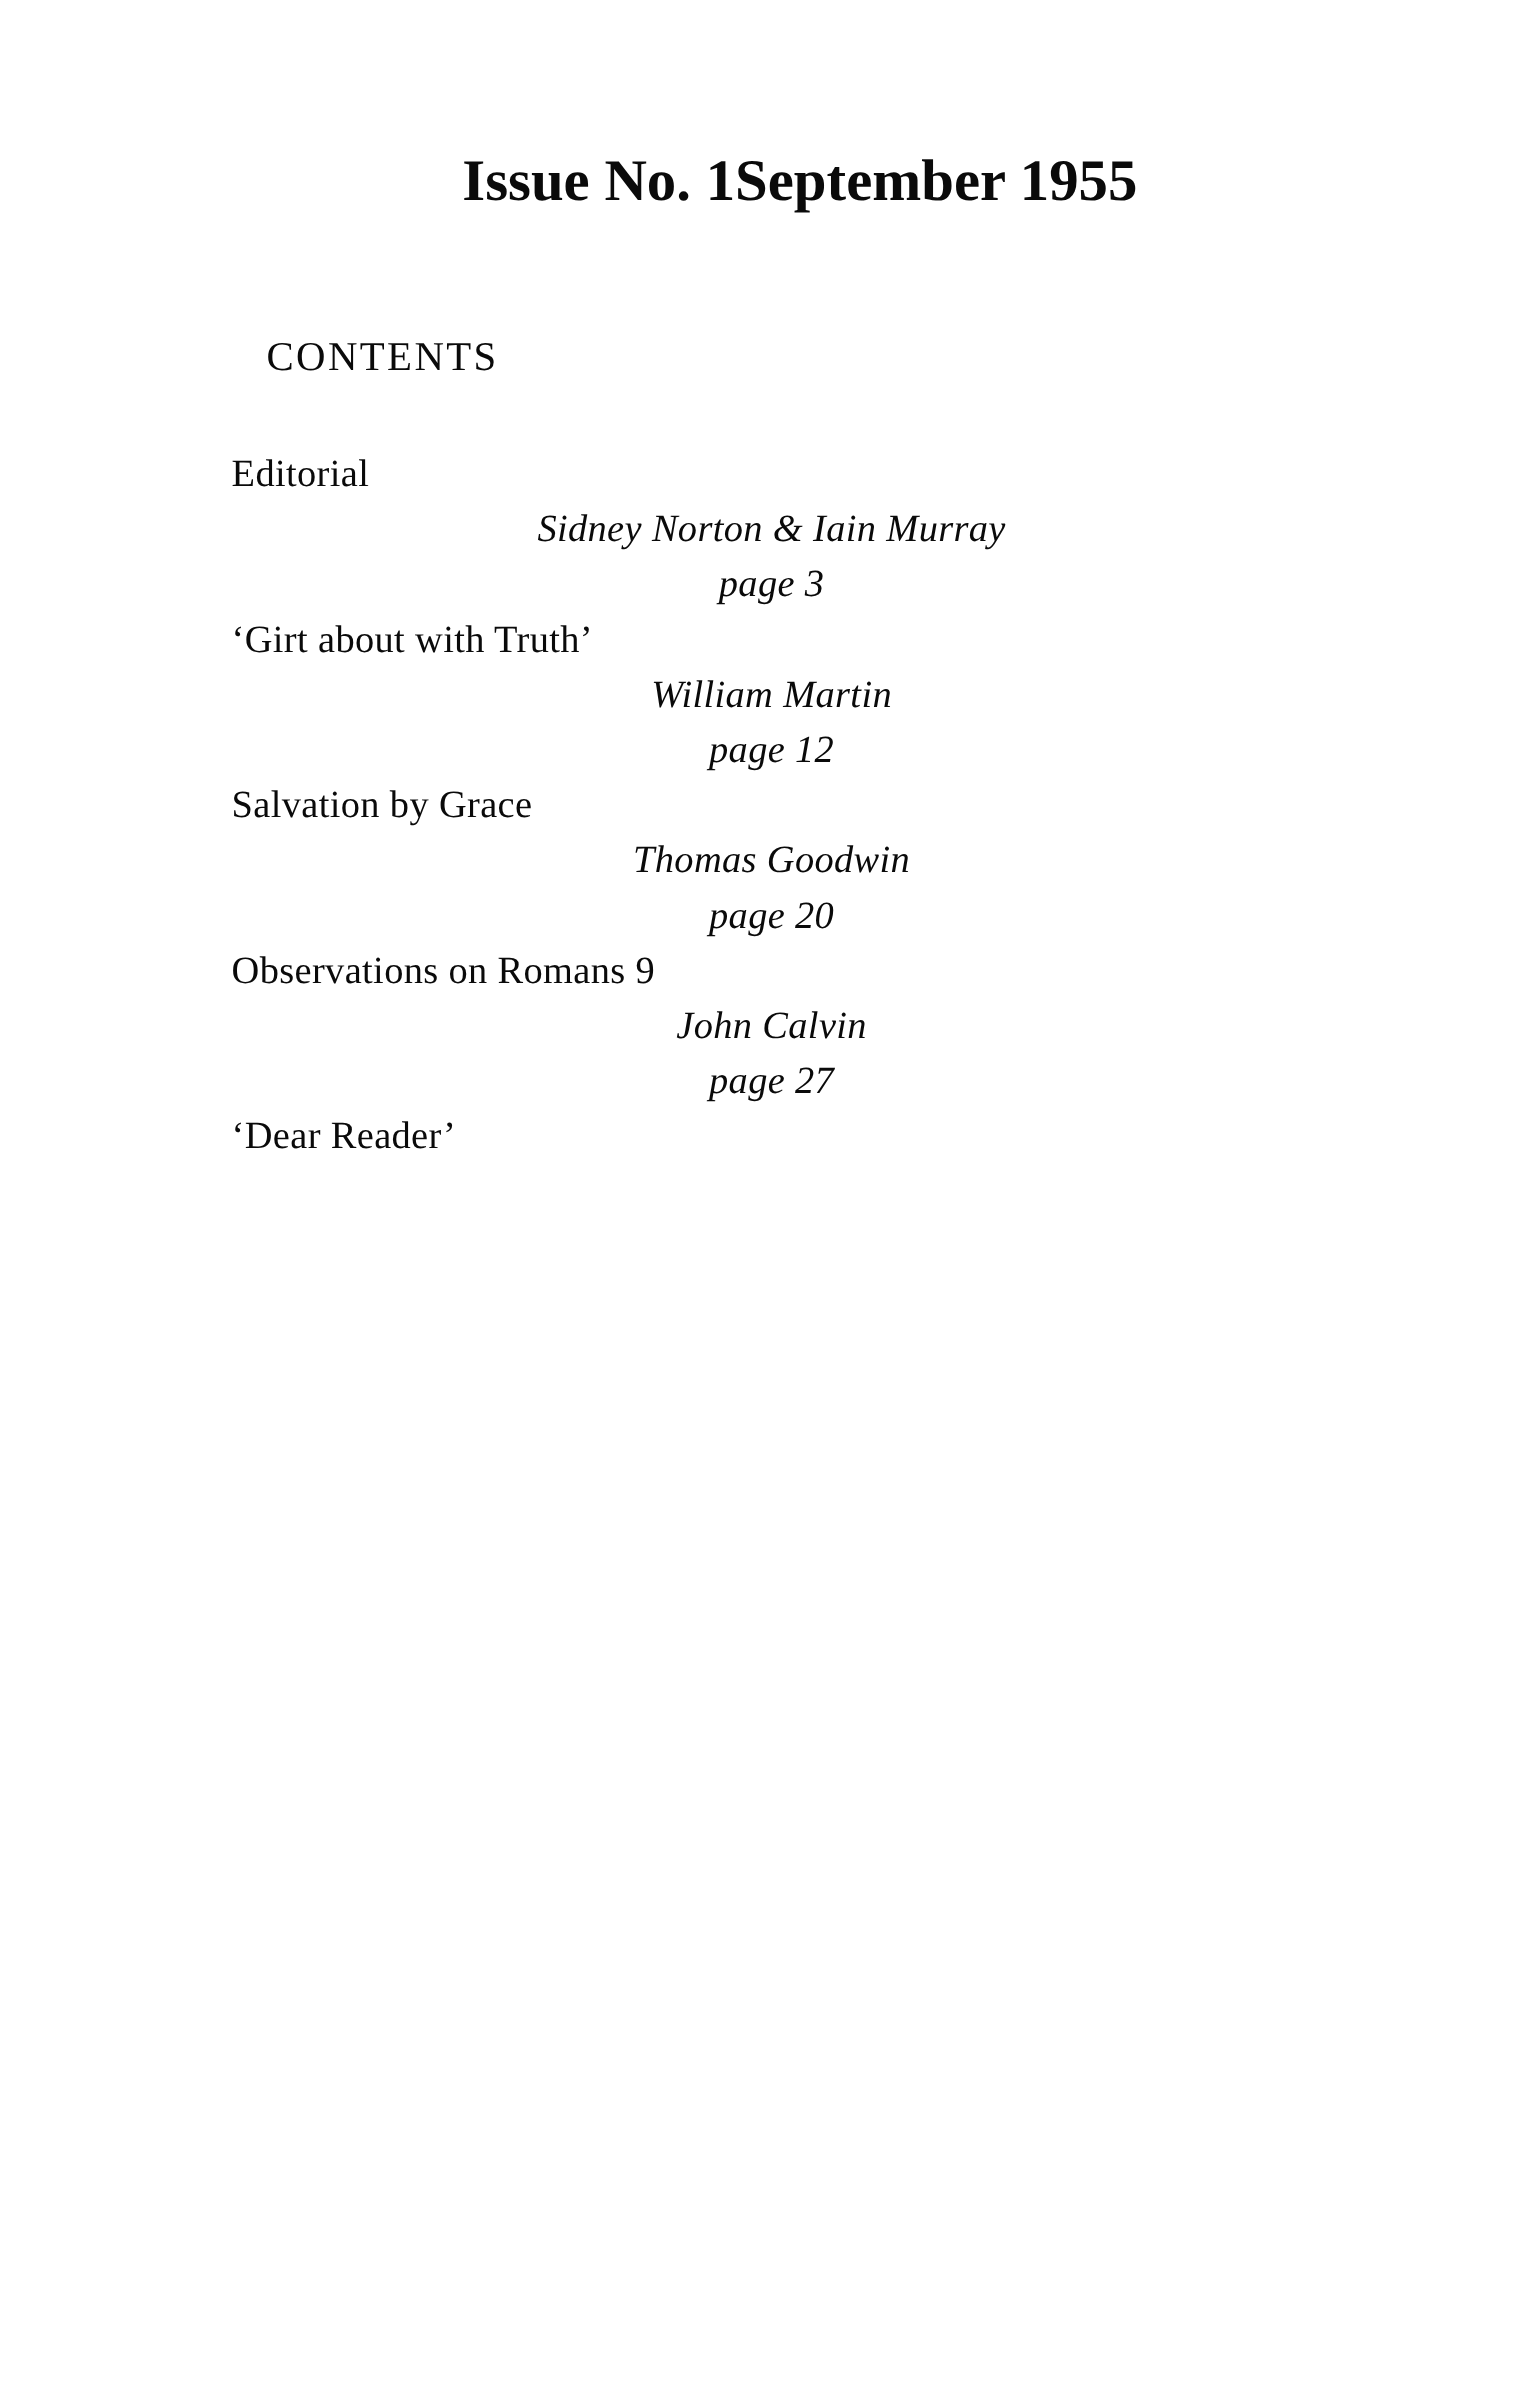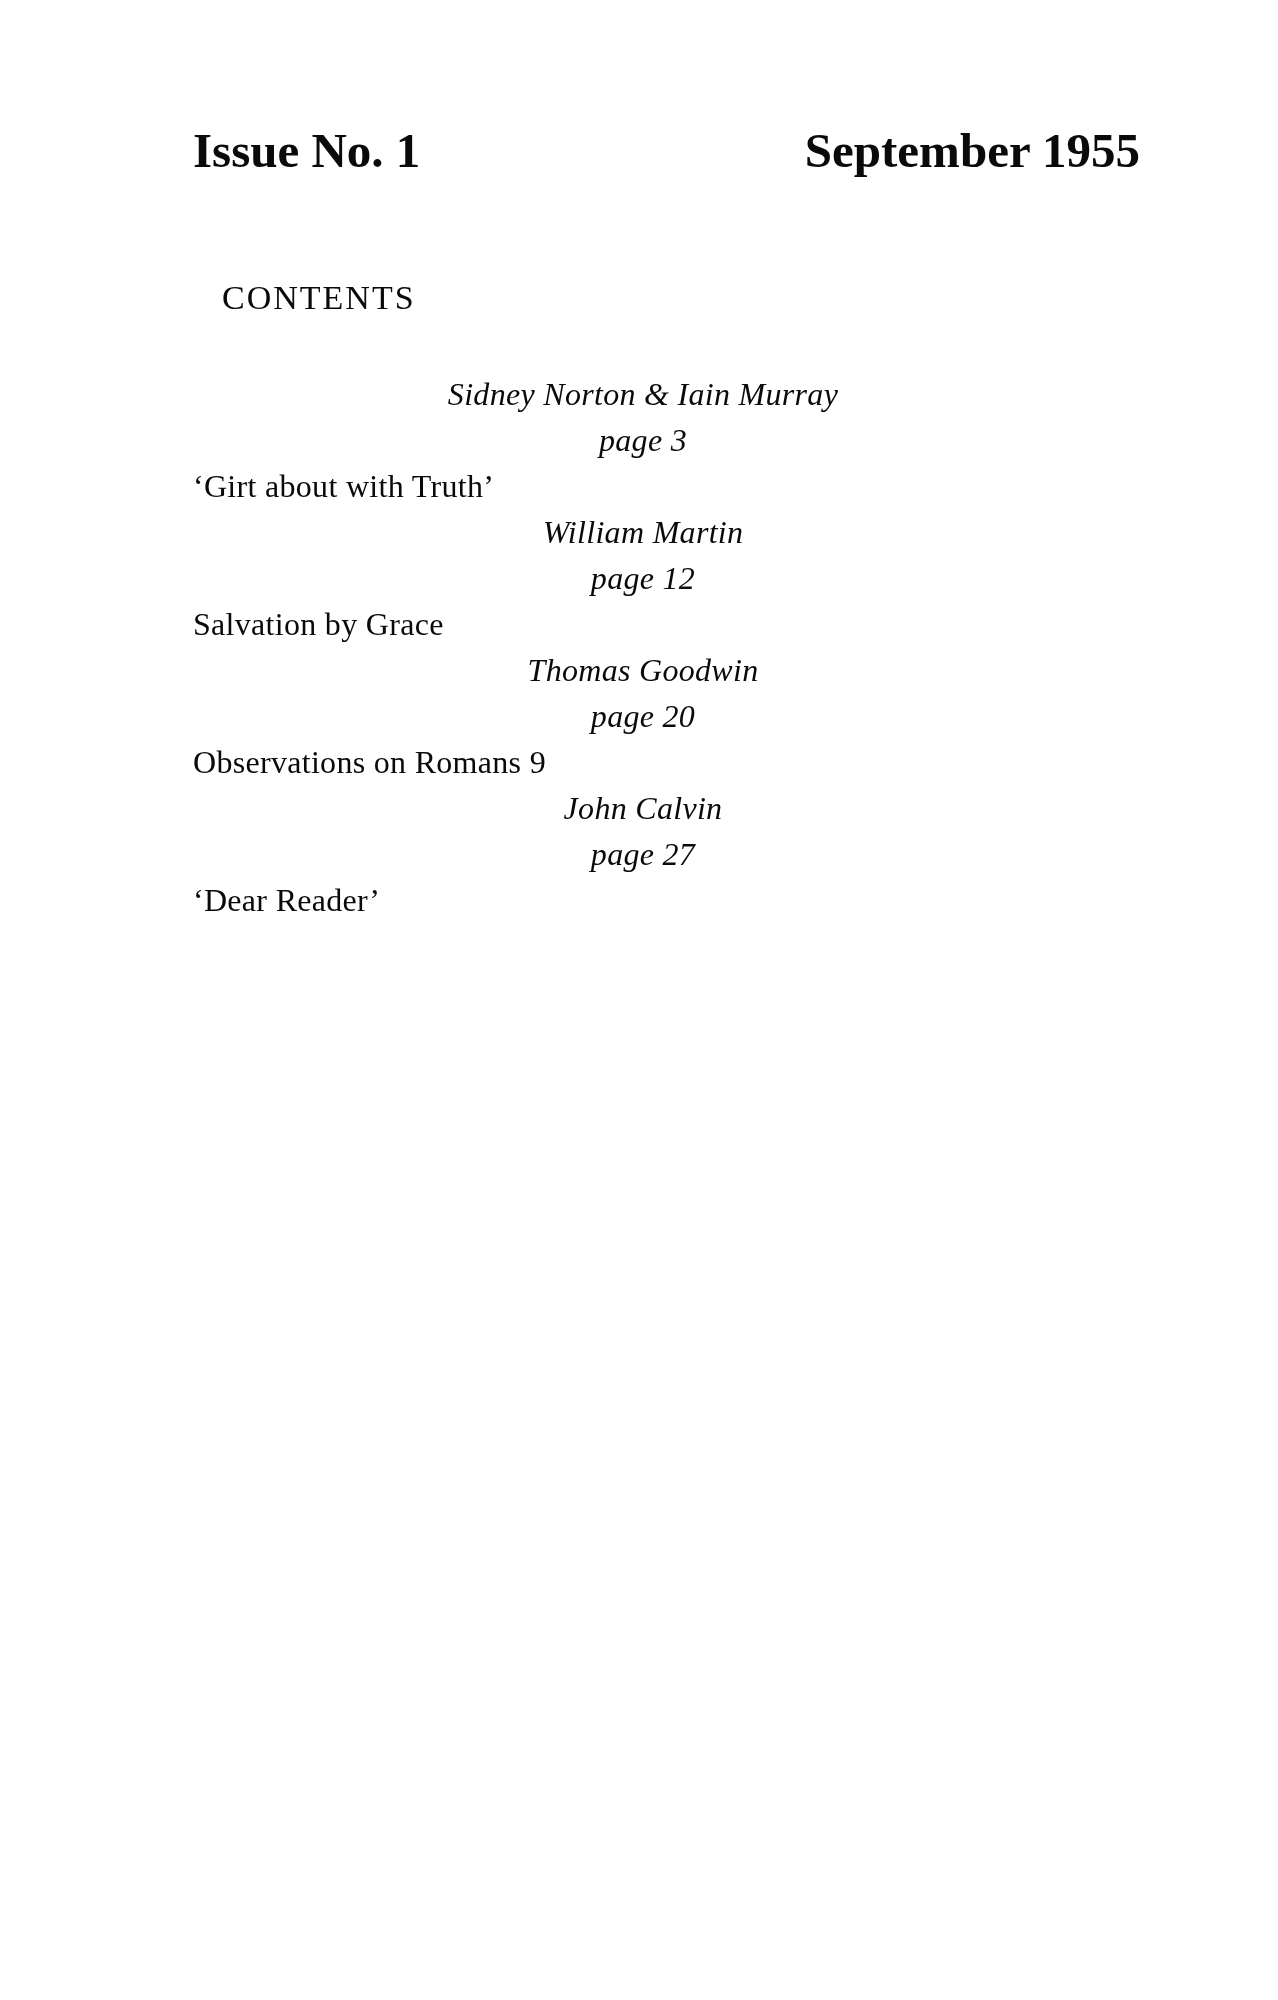--- a/index.html
+++ b/index.html
@@ -15,21 +15,21 @@
     color: #0a0a0a;
     font-family: "Liberation Serif", serif;
     overflow: hidden;
   }
   .header {
     position: absolute;
     left: 193px;
     top: 126px;
     width: 947px; 
     display: flex;
-    justify-content: space-between;
+    justify-content: center;
     align-items: baseline;
     font-weight: bold;
     font-size: 49px;
     line-height: 50px;
     white-space: nowrap;
   }
   .contents-title {
     position: absolute;
     left: 193px;
     top: 281px;
@@ -66,20 +66,21 @@
   <div class="header">
     <span>Issue No. 1</span>
     <span>September 1955</span>
   </div>
 
   <div class="contents-title">CONTENTS</div>
 
   <div class="toc">
 
     <div class="entry">
+      <div class="title">Editorial</div>
       <div class="author">Sidney Norton &amp; Iain Murray</div>
       <div class="page-num">page 3</div>
     </div>
 
     <div class="entry">
       <div class="title">‘Girt about with Truth’</div>
       <div class="author">William Martin</div>
       <div class="page-num">page 12</div>
     </div>
 

